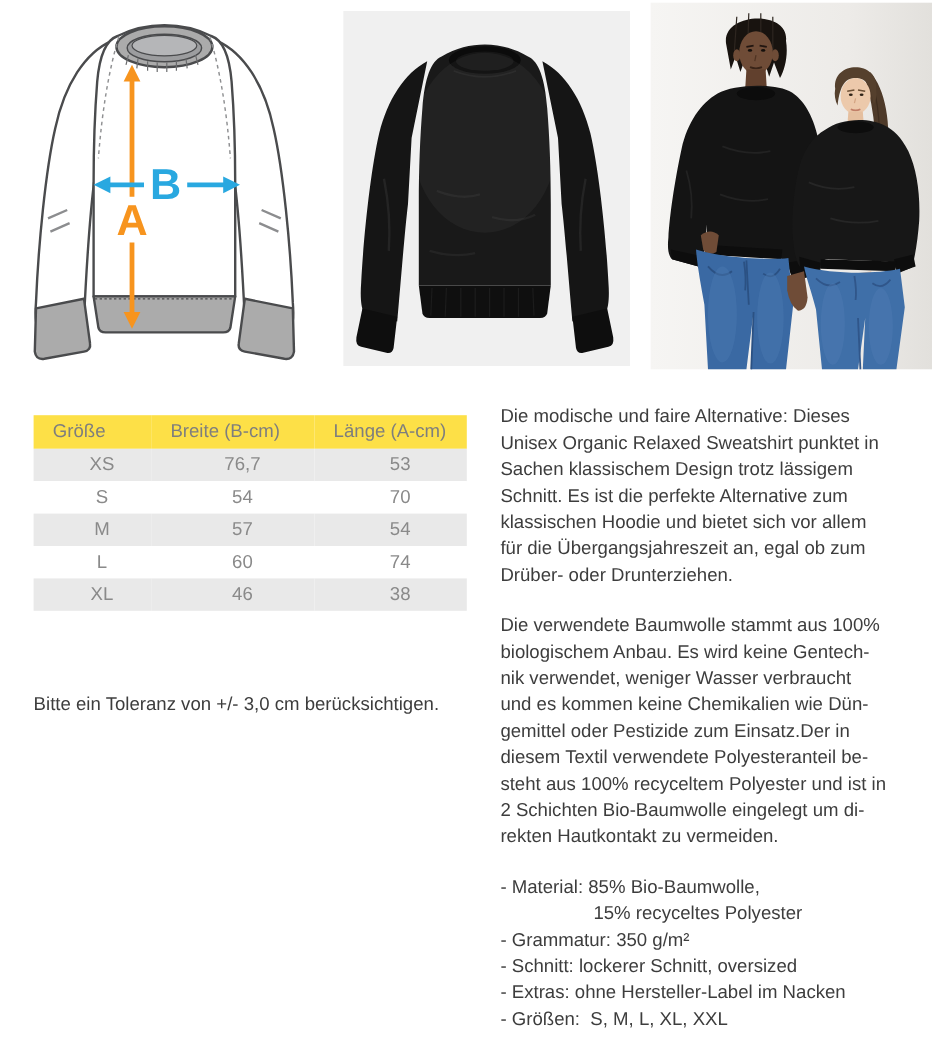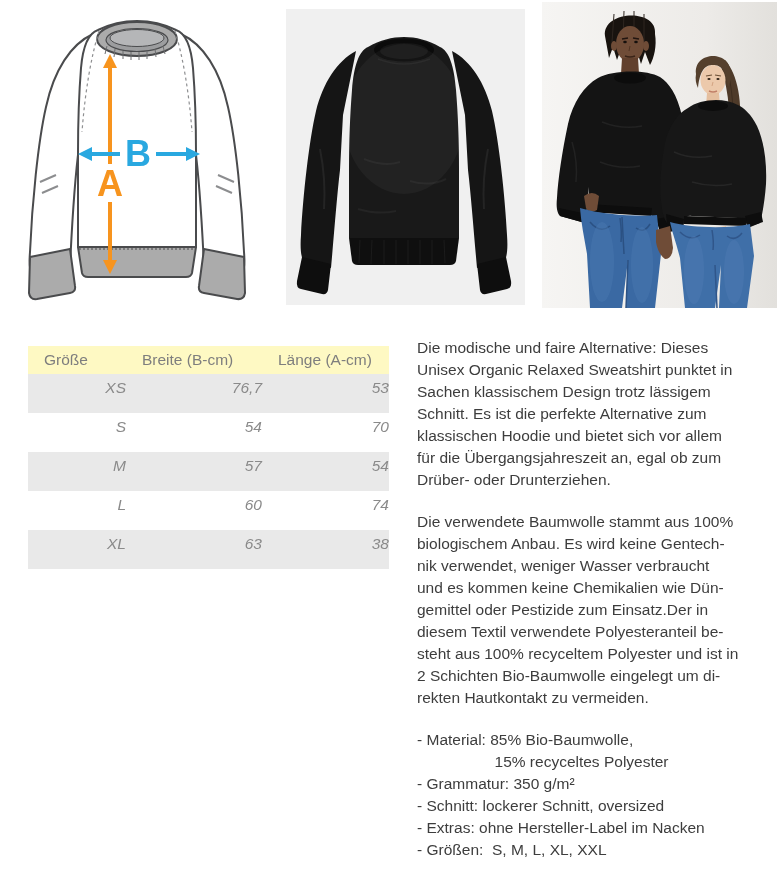--- a/index.html
+++ b/index.html
@@ -7,22 +7,22 @@
   .page{position:relative;width:777px;height:873px;background:#ffffff;overflow:hidden;}
   .fig{position:absolute;}
   #fig-diagram{left:15px;top:12px;width:260px;height:292px;}
   #fig-product{left:286px;top:9px;width:239px;height:296px;}
   #fig-models{left:542px;top:2px;width:235px;height:306px;}
   svg text{font-family:"Liberation Sans",sans-serif;}
 
   .size-table{position:absolute;left:28px;top:346px;width:361px;border-collapse:collapse;
               font-size:15.5px;table-layout:fixed;}
   .size-table th{font-weight:normal;color:#7e7e7e;text-align:left;padding:0 0 0 16px;height:28px;
-                 background:#fef9c3;}
-  .size-table td{color:#8a8a8a;text-align:right;padding:0 0 12px 16px;height:27px;background:#ffffff;font-style:italic;}
+                 background:#fde047;}
+  .size-table td{color:#8a8a8a;text-align:center;padding:0 0 0 16px;height:27px;background:#ffffff;}
   .size-table tbody tr:nth-child(odd) td{background:#e9e9e9;}
 
   .tolerance{position:absolute;left:28px;top:577px;font-size:15.5px;line-height:22px;color:#3d3d3d;}
 
   .description{position:absolute;left:417px;top:337px;width:362px;font-size:15.5px;
                line-height:22px;color:#3d3d3d;}
   .desc-line{white-space:pre;}
   .block{margin:0 0 20px 0;}
   .block:last-child{margin:0;}
 </style>
@@ -232,26 +232,27 @@
           <td>57</td>
           <td>54</td>
         </tr>
         <tr>
           <td>L</td>
           <td>60</td>
           <td>74</td>
         </tr>
         <tr>
           <td>XL</td>
-          <td>63</td>
+          <td>46</td>
           <td>38</td>
         </tr>
       </tbody>
   </table>
 
+  <div class="tolerance">Bitte ein Toleranz von +/- 3,0 cm berücksichtigen.</div>
 
   <div class="description">
       <div class="block block-paragraph">
         <div class="desc-line">Die modische und faire Alternative: Dieses</div>
         <div class="desc-line">Unisex Organic Relaxed Sweatshirt punktet in</div>
         <div class="desc-line">Sachen klassischem Design trotz lässigem</div>
         <div class="desc-line">Schnitt. Es ist die perfekte Alternative zum</div>
         <div class="desc-line">klassischen Hoodie und bietet sich vor allem</div>
         <div class="desc-line">für die Übergangsjahreszeit an, egal ob zum</div>
         <div class="desc-line">Drüber- oder Drunterziehen.</div>

